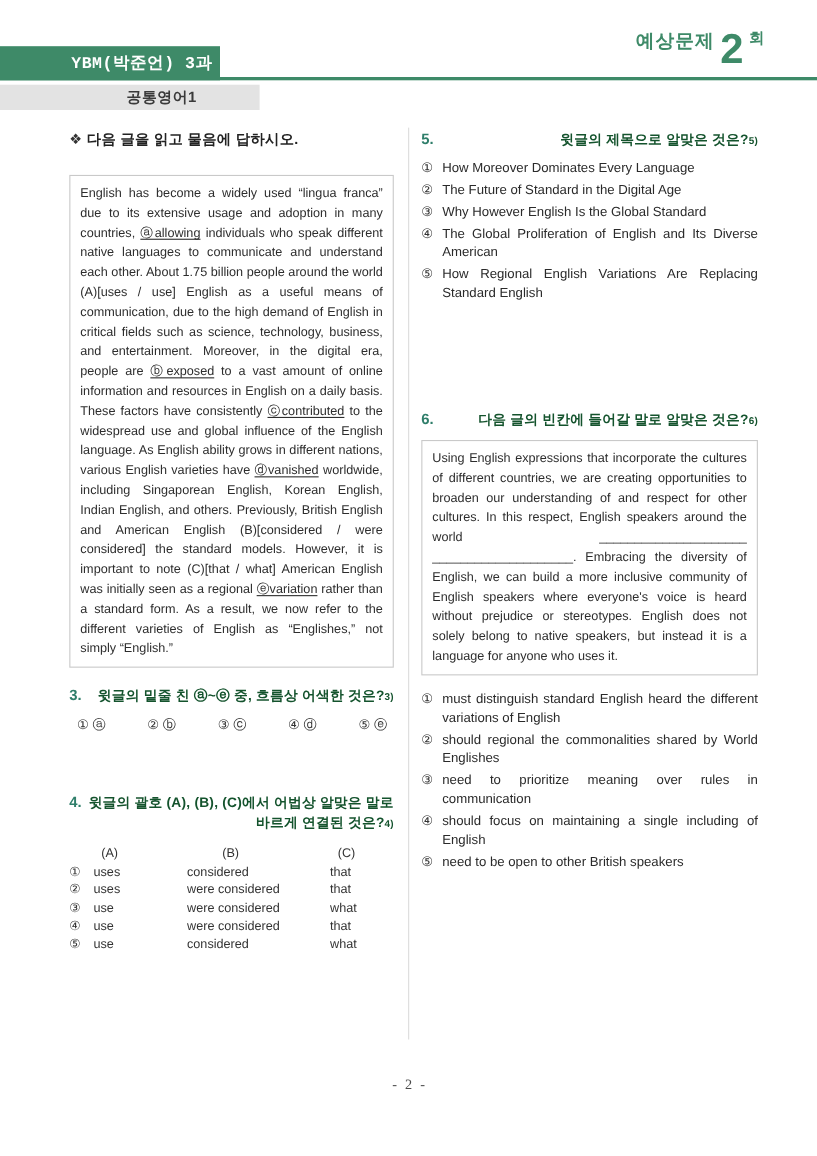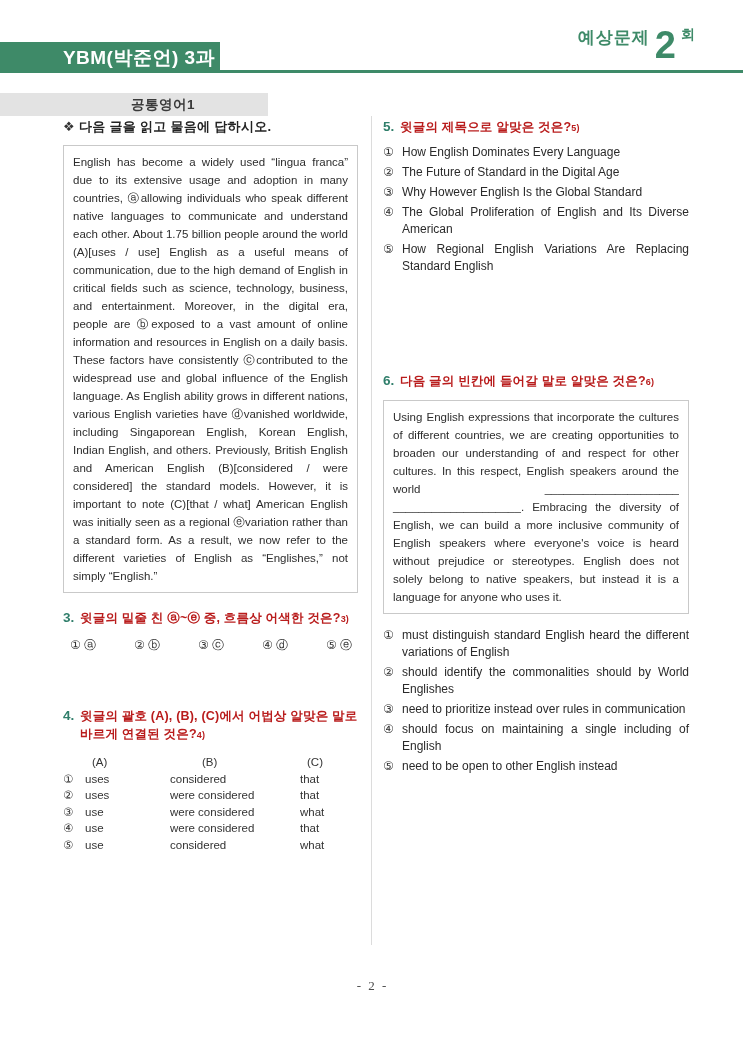--- a/index.html
+++ b/index.html
@@ -17,28 +17,28 @@
     overflow:hidden;
   }
   .page{position:absolute;inset:0;background:#fff;}
 
   
   .header-rule{
     position:absolute;left:0;top:70px;width:743px;height:3px;
     background:var(--accent-green);
   }
   .unit-bar{
-    position:absolute;left:0;top:42px;width:220px;height:31px;
+    position:absolute;left:0;top:42px;width:200px;height:31px;
     background:var(--accent-green);
-    color:#ffffff;font-weight:bold;font-size:19px;
+    color:#ffffff;font-weight:bold;font-size:15px;
     display:flex;align-items:center;justify-content:center;
-    padding-left:58px;letter-spacing:0.5px;
+    padding-left:58px;letter-spacing:0.5px;font-family:Liberation Mono, monospace;
   }
   .subject-bar{
-    position:absolute;left:0;top:93px;width:268px;height:23px;
+    position:absolute;left:0;top:77px;width:236px;height:23px;
     background:var(--subject-bar-gray);
     color:#3a3a3a;font-weight:bold;font-size:13.5px;
     display:flex;align-items:center;justify-content:center;
     padding-left:58px;letter-spacing:0.5px;
   }
   .exam-title{
     position:absolute;right:48px;top:26px;
     display:flex;align-items:flex-start;gap:5px;
     color:var(--accent-green);
   }
@@ -50,40 +50,40 @@
   .col-divider{
     position:absolute;left:371px;top:116px;height:829px;width:0;
     border-left:1px solid #dcdcdc;
   }
   .col-left{position:absolute;left:63px;top:118px;width:295px;}
   .col-right{position:absolute;left:383px;top:118px;width:306px;}
 
   
   .instruction{
     font-weight:bold;font-size:13px;color:#222;
-    margin-bottom:9px;letter-spacing:0.3px;
+    margin-bottom:23px;letter-spacing:0.3px;
   }
   .instruction .bullet{margin-right:4px;color:#333;}
   .passage-box{
     border:1px solid #c9c9c9;
     padding:7px 9px;
     font-size:11.5px;line-height:18px;
     text-align:justify;color:#2d2d2d;
     background:#fff;
   }
-  .u{text-underline-offset:2px;}
+  .u{text-decoration:underline;text-underline-offset:2px;}
   .q-head{display:flex;align-items:flex-start;}
   .q-num{
     color:var(--question-number-green);
     font-weight:bold;font-size:13.5px;
     width:17px;flex:0 0 17px;line-height:18px;
   }
   .q-body{
-    flex:1;font-weight:bold;font-size:12.5px;color:#b91c1c;
-    line-height:18px;letter-spacing:0.2px;
+    flex:1;font-weight:bold;font-size:12.5px;color:#14532d;
+    line-height:18px;letter-spacing:0.2px;text-align:right;
   }
   .fn{font-size:9px;font-weight:bold;vertical-align:baseline;}
 
   
   .q3-block{margin-top:16px;}
   .q3-opts{
     margin-top:9px;padding:0 6px 0 7px;
     display:flex;justify-content:space-between;
     font-size:12px;color:#333;
   }
@@ -212,21 +212,21 @@
   <section class="col-right">
 
     <div>
       <div class="q-head">
         <span class="q-num">5.</span>
         <div class="q-body"><span>윗글의 제목으로 알맞은 것은?</span><sup class="fn">5)</sup></div>
       </div>
       <div class="opt-list q5-opts">
         <div class="opt">
           <span class="opt-marker">①</span>
-          <span class="opt-text">How English Dominates Every Language</span>
+          <span class="opt-text">How Moreover Dominates Every Language</span>
         </div>
         <div class="opt">
           <span class="opt-marker">②</span>
           <span class="opt-text">The Future of Standard in the Digital Age</span>
         </div>
         <div class="opt">
           <span class="opt-marker">③</span>
           <span class="opt-text">Why However English Is the Global Standard</span>
         </div>
         <div class="opt">
@@ -248,33 +248,33 @@
       <div class="passage-box q6-passage">
         <span>Using English expressions that incorporate the cultures of different countries, we are creating opportunities to broaden our understanding of and respect for other cultures. In this respect, English speakers around the world _____________________ ____________________. Embracing the diversity of English, we can build a more inclusive community of English speakers where everyone's voice is heard without prejudice or stereotypes. English does not solely belong to native speakers, but instead it is a language for anyone who uses it.</span>
       </div>
       <div class="opt-list q6-opts">
         <div class="opt">
           <span class="opt-marker">①</span>
           <span class="opt-text">must distinguish standard English heard the different variations of English</span>
         </div>
         <div class="opt">
           <span class="opt-marker">②</span>
-          <span class="opt-text">should identify the commonalities should by World Englishes</span>
+          <span class="opt-text">should regional the commonalities shared by World Englishes</span>
         </div>
         <div class="opt">
           <span class="opt-marker">③</span>
-          <span class="opt-text">need to prioritize instead over rules in communication</span>
+          <span class="opt-text">need to prioritize meaning over rules in communication</span>
         </div>
         <div class="opt">
           <span class="opt-marker">④</span>
           <span class="opt-text">should focus on maintaining a single including of English</span>
         </div>
         <div class="opt">
           <span class="opt-marker">⑤</span>
-          <span class="opt-text">need to be open to other English instead</span>
+          <span class="opt-text">need to be open to other British speakers</span>
         </div>
       </div>
     </div>
   </section>
 
   <div class="page-footer">
     <span>- 2 -</span>
   </div>
 
 </div>

